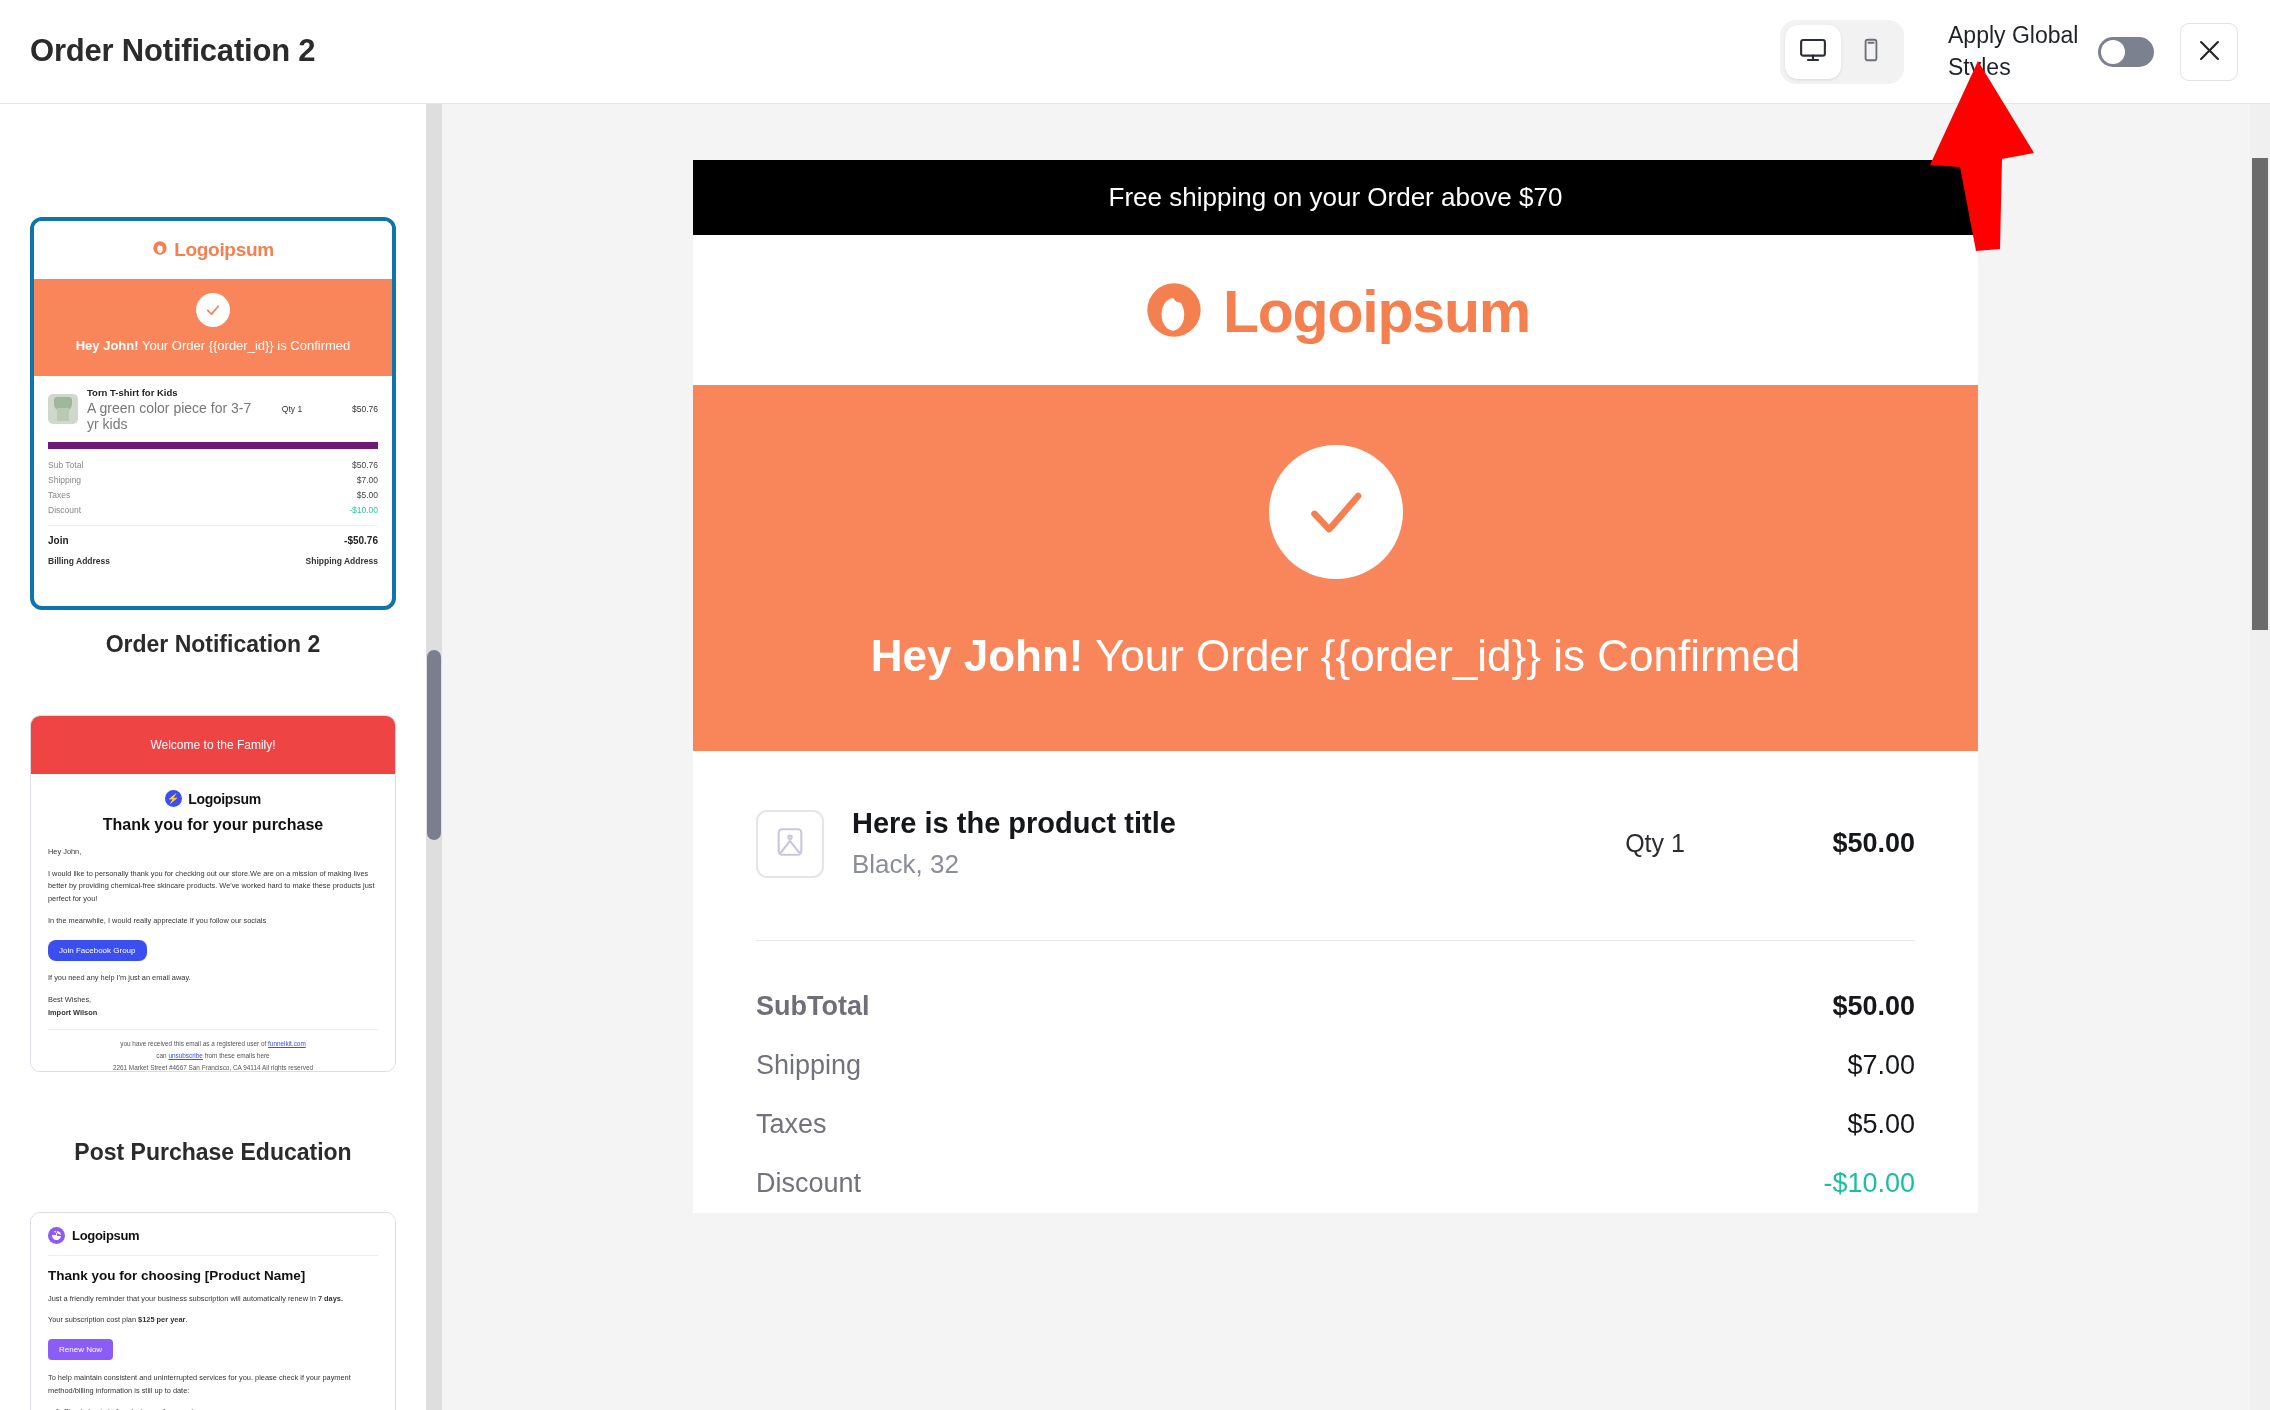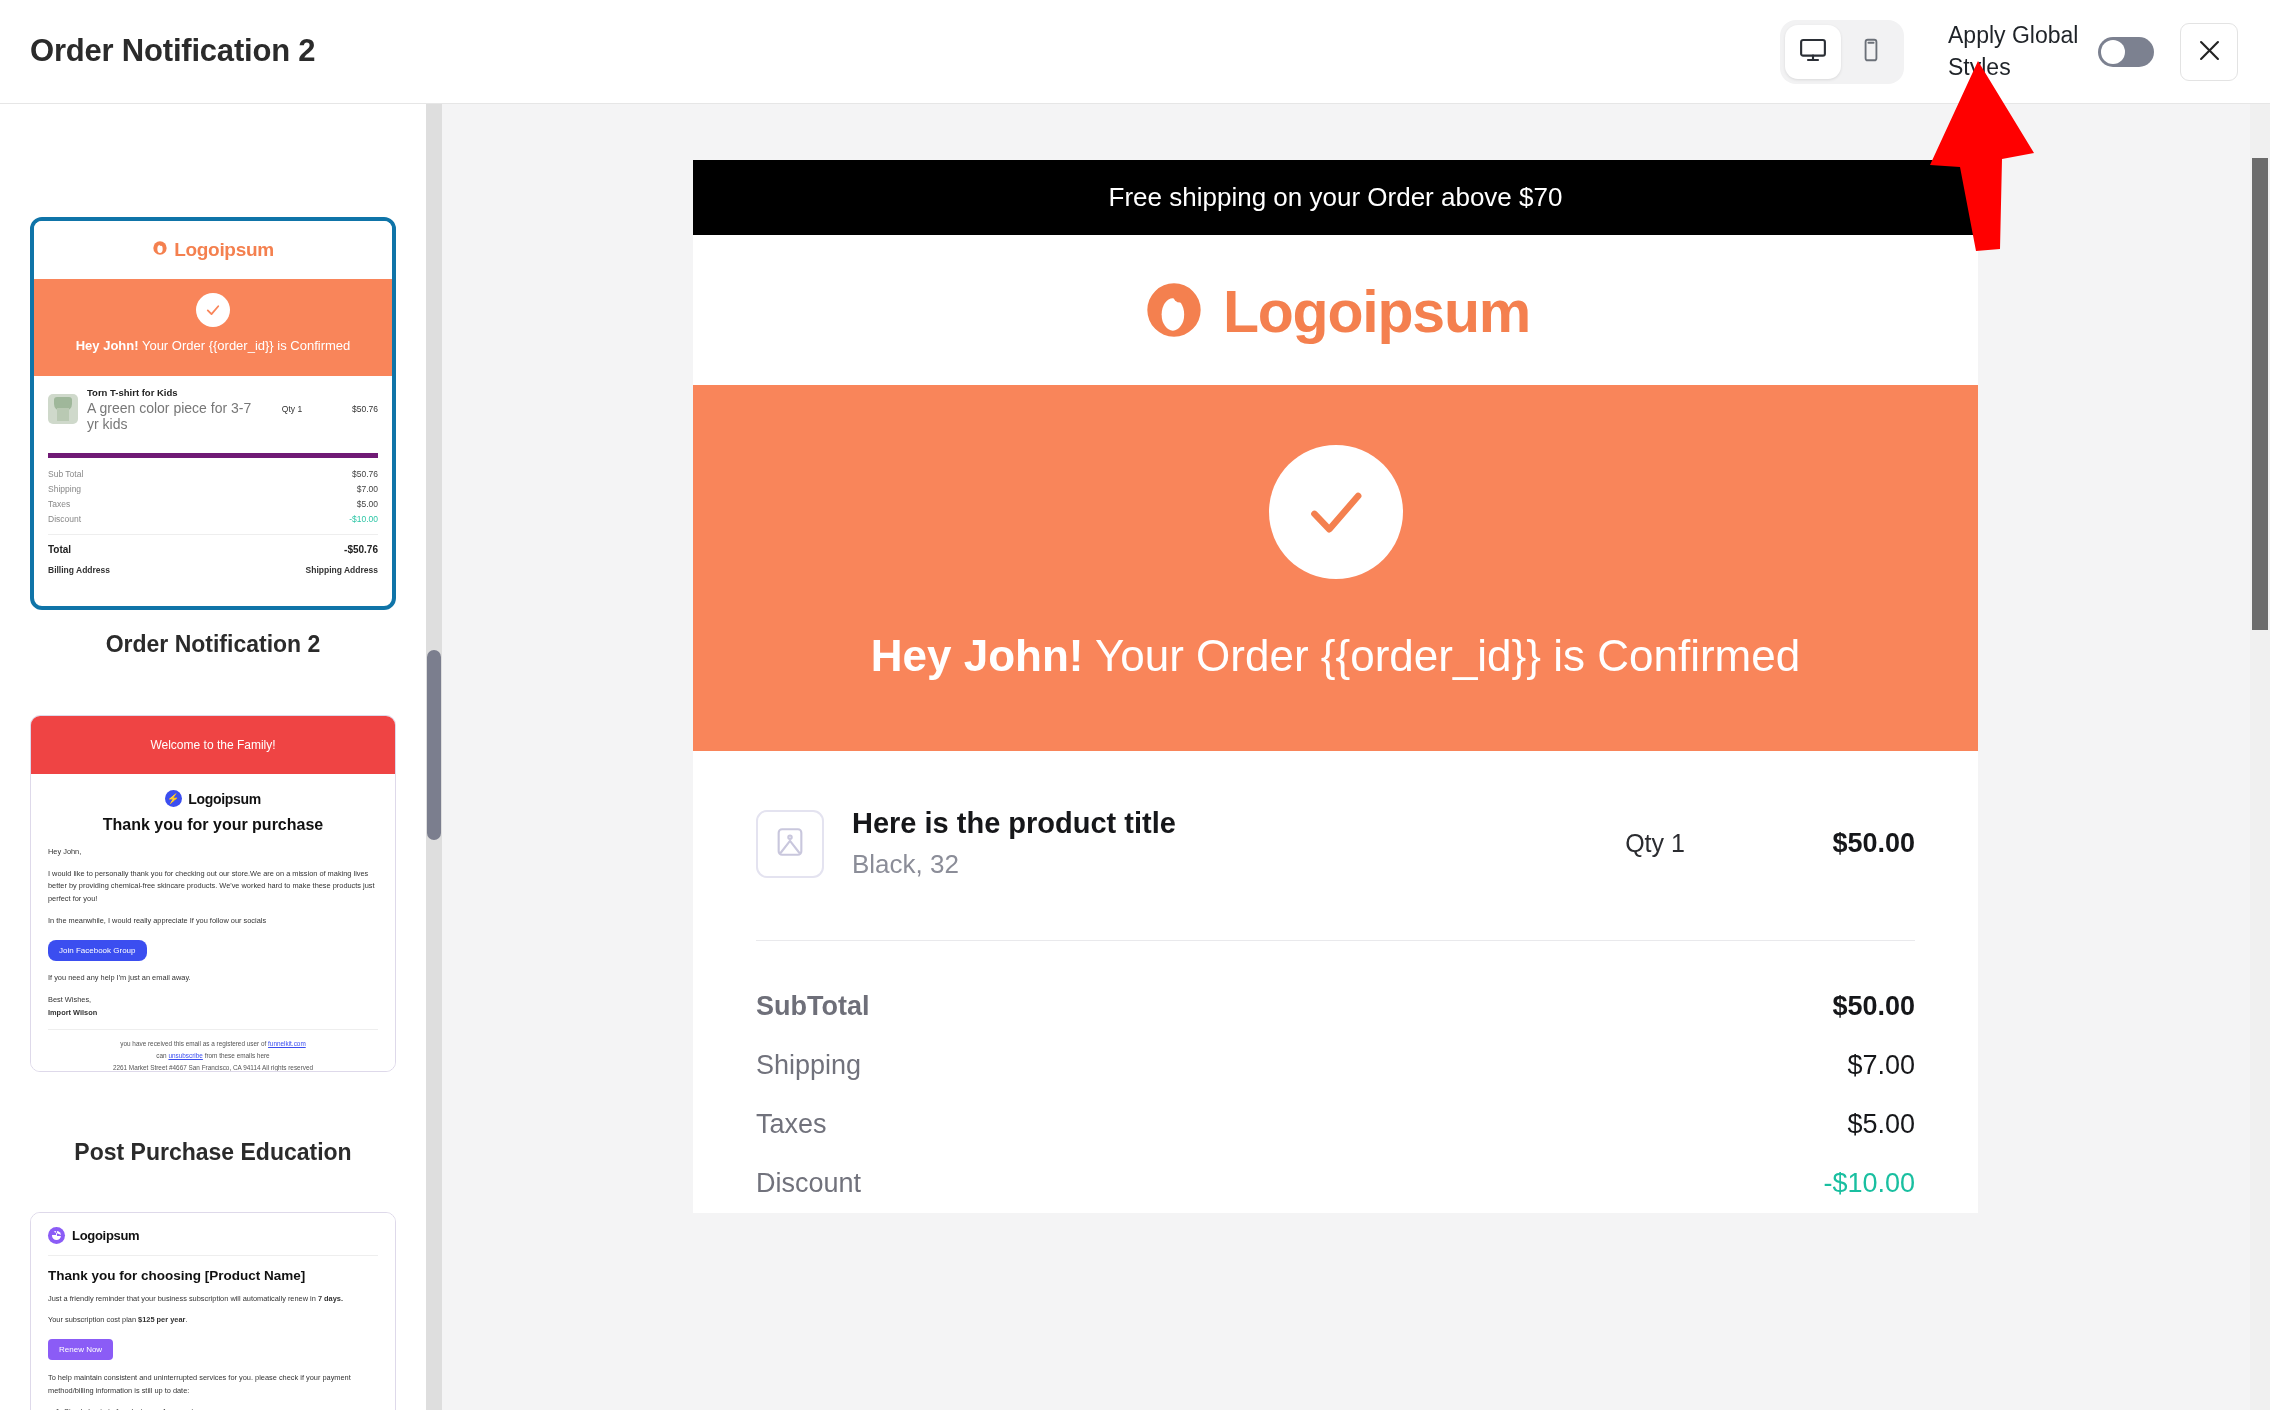--- a/index.html
+++ b/index.html
@@ -104,21 +104,21 @@
 
   
   .t1 { position: absolute; left: 30px; top: 113px; height: 393px; }
   .t1-logo { background:#fff; height: 58px; display:flex; align-items:center; justify-content:center; gap:6px; }
   .t1-logo-txt { color:#f4804f; font-size:19px; font-weight:bold; letter-spacing:-.3px; }
   .t1-hero { background:#f9855a; padding: 14px 18px 20px; text-align:center; }
   .t1-check { width:34px; height:34px; border-radius:50%; background:#fff; margin:0 auto 10px; display:flex;align-items:center;justify-content:center;}
   .t1-heroTxt { color:#fff; font-size:13px; line-height:1.45; }
   .t1-heroTxt b { font-weight: bold; }
   .t1-body { padding: 11px 14px 0; }
-  .t1-prow { display:flex; align-items:center; gap:9px; padding-bottom:21px; border-bottom:5px solid #701a75; }
+  .t1-prow { display:flex; align-items:center; gap:9px; padding-bottom:10px; border-bottom:7px solid #701a75; }
   .t1-pimg { width:30px; height:30px; border-radius:5px; background:#cfd9cb; flex:none; position:relative; overflow:hidden;}
   .t1-pimg:before{content:"";position:absolute;left:6px;top:3px;width:18px;height:14px;background:#9fb79a;border-radius:3px 3px 7px 7px;}
   .t1-pimg:after{content:"";position:absolute;left:9px;top:14px;width:12px;height:13px;background:#b9c9b3;}
   .t1-ptitle { font-size:9.5px; font-weight:bold; color:#222; }
   .t1-psub { font-size:14px; color:#777; margin-top:2px; }
   .t1-qty { font-size:8.5px; color:#333; width:50px; text-align:center; }
   .t1-price { font-size:8.5px; color:#333; width:52px; text-align:right; }
   .t1-tot { padding-top:9px; }
   .t1-tline { display:flex; justify-content:space-between; font-size:8.5px; color:#888; padding:2.5px 0; }
   .t1-tline span.v { color:#444; }
@@ -289,21 +289,21 @@
           </div>
         <div class="t1-tline">
             <span>Taxes</span>
             <span class="v">$5.00</span>
           </div>
         <div class="t1-tline">
             <span>Discount</span>
             <span class="v green">-$10.00</span>
           </div>
         <div class="t1-total">
-            <span>Total</span>
+            <span>Join</span>
             <span>-$50.76</span>
           </div>
         <div class="t1-addr">
             <span>Billing Address</span>
             <span>Shipping Address</span>
           </div>
       </div>
     </div>
   </div>
   <div class="thumb-label" style="top:527px;">Order Notification 2</div>

